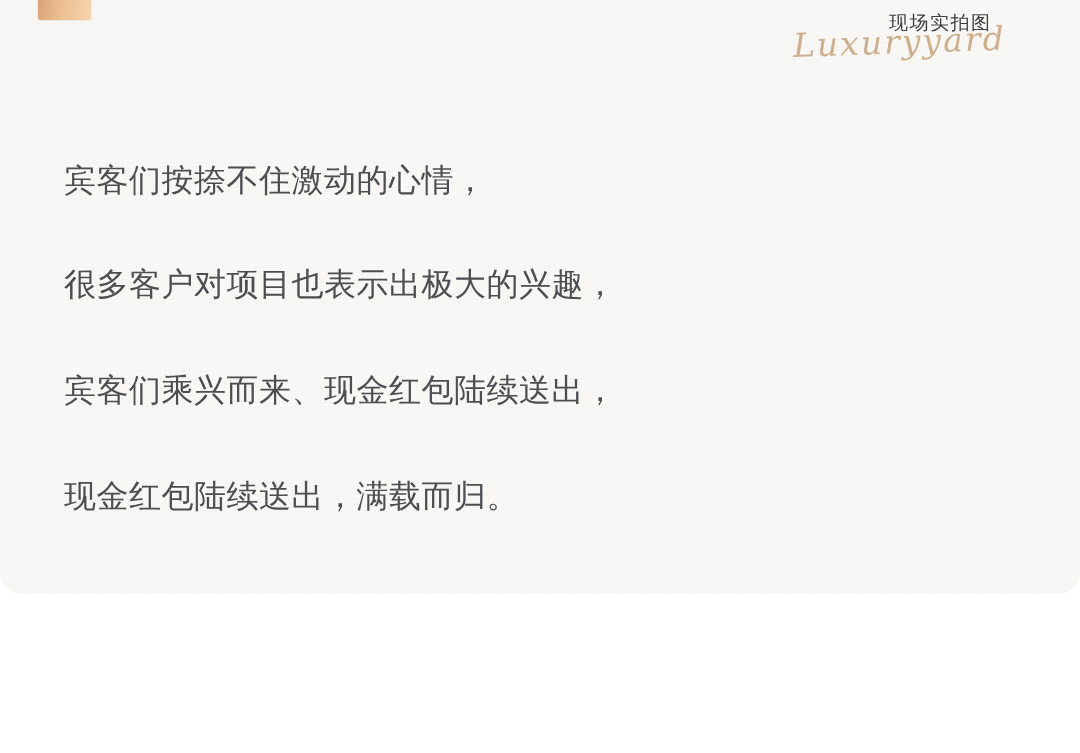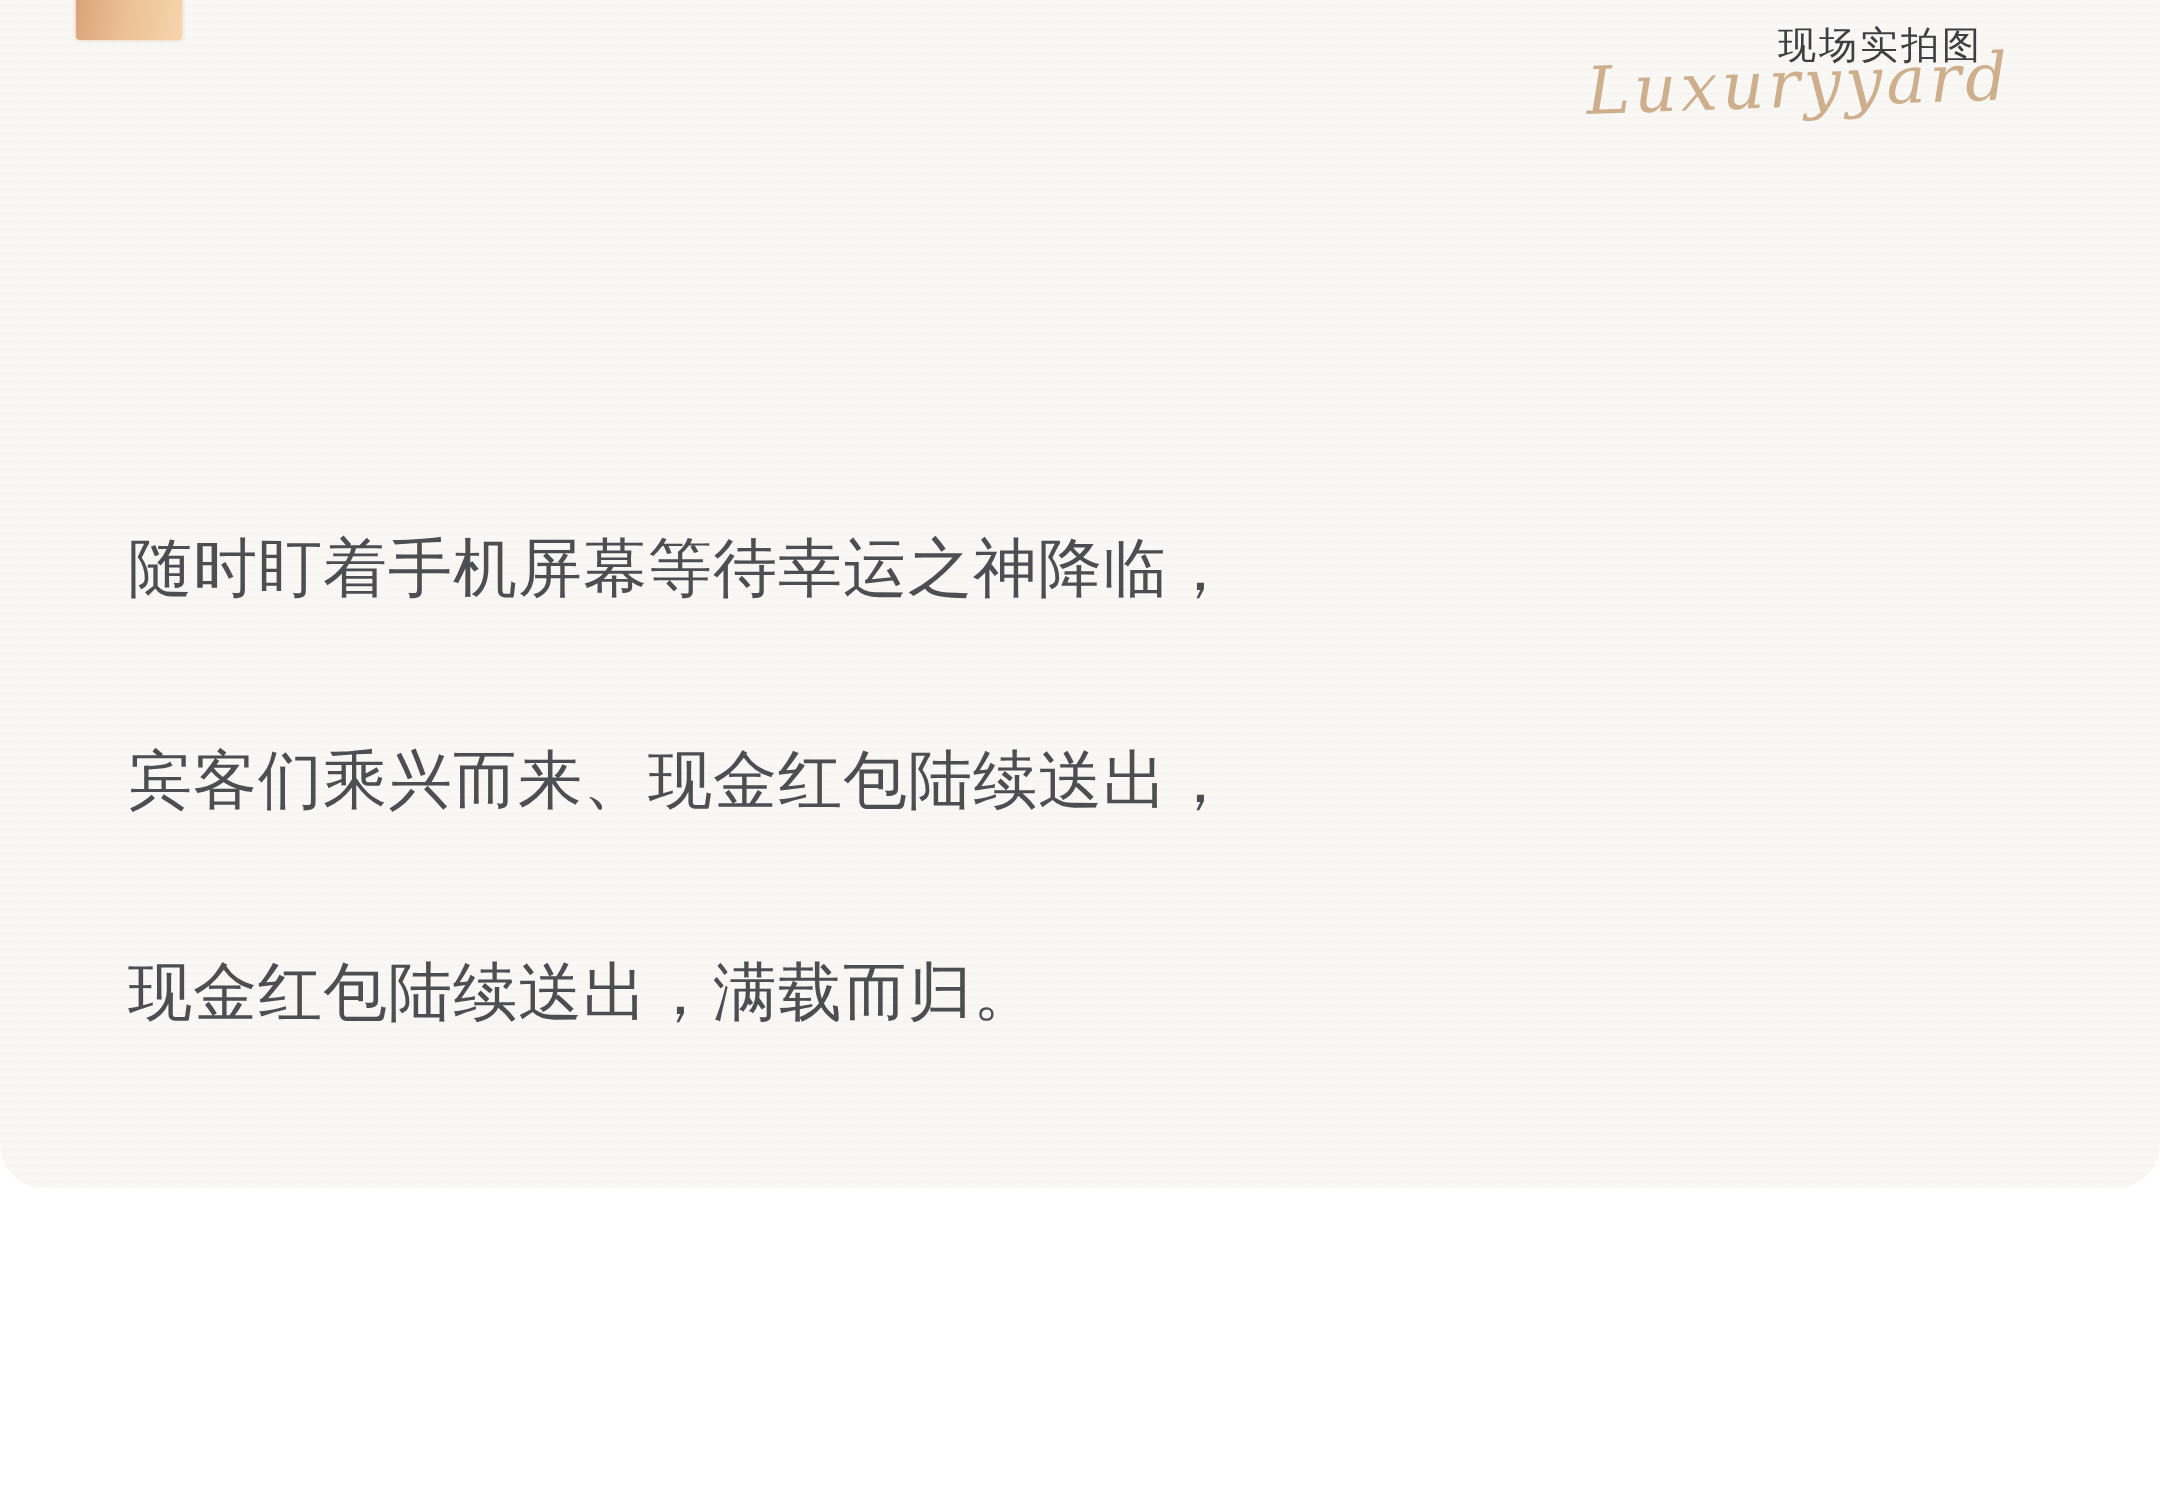--- a/index.html
+++ b/index.html
@@ -75,21 +75,22 @@
 <body>
 
 <div class="page">
 
   <div class="brand-square"></div>
 
   <div class="header-caption">现场实拍图</div>
 
   <div class="brand-script">Luxuryyard</div>
 
+  <div class="text-line line-1">宾客们按捺不住激动的心情，</div>
 
-  <div class="text-line line-2">随时盯着手机屏幕等待幸运之神降临，</div>
+  <div class="text-line line-2">很多客户对项目也表示出极大的兴趣，</div>
 
   <div class="text-line line-3">宾客们乘兴而来、现金红包陆续送出，</div>
 
   <div class="text-line line-4">现金红包陆续送出，满载而归。</div>
 
 
 </div>
 
 </body></html>

